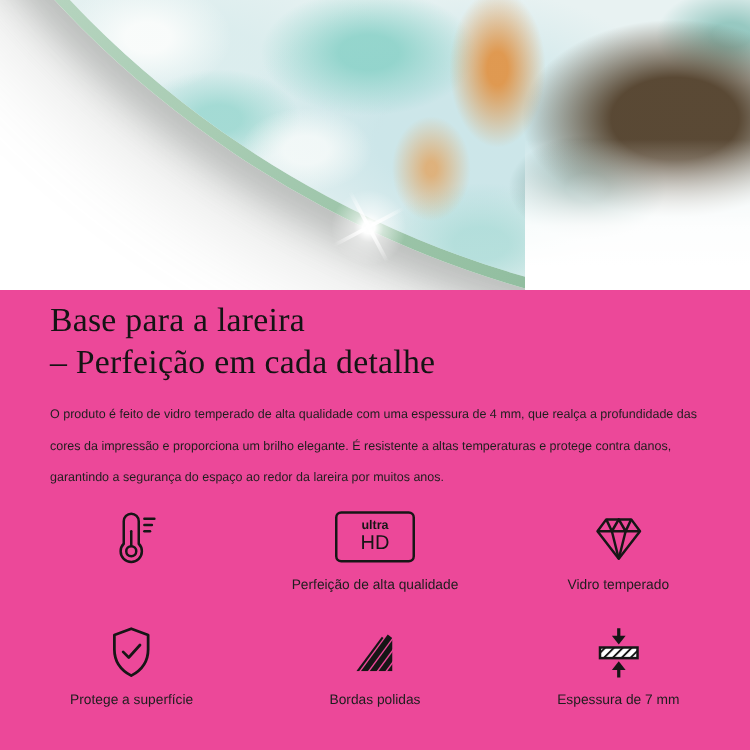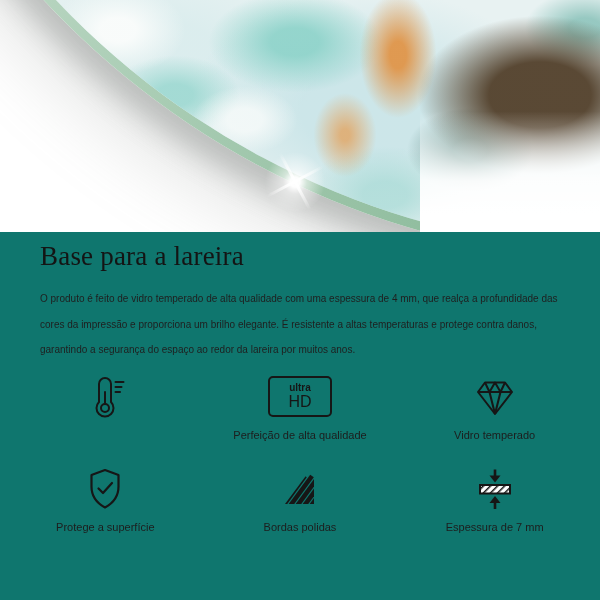--- a/index.html
+++ b/index.html
@@ -1,18 +1,18 @@
 <!DOCTYPE html>
 <html><head>
 <meta charset="utf-8">
 <style>
   * { margin:0; padding:0; box-sizing:border-box; }
   html,body { width:600px; height:600px; background:#fff; }
   body { font-family:"Liberation Sans", sans-serif; color:#1d1d1d; }
-  .page { position:relative; width:600px; height:600px; background:#0f766e; overflow:hidden; }
+  .page { position:relative; width:600px; height:600px; background:#ec4899; overflow:hidden; }
 
   
   .hero { position:relative; width:600px; height:232px; overflow:hidden; background:#fff; }
 
   .glass-edge {
     position:absolute; left:-175px; top:-1376px; width:1638px; height:1638px;
     border-radius:50%;
     background:linear-gradient(115deg,#eaf4ec 0%,#c3dcca 28%,#93bfa1 55%,#6f9f84 78%,#5d8a71 100%);
     box-shadow:-12px 16px 26px rgba(100,105,102,.32), -28px 42px 70px rgba(130,135,132,.20);
   }
@@ -95,20 +95,21 @@
       <div class="ray ray1"></div>
       <div class="ray ray2"></div>
       <div class="glow"></div>
     </div>
     <div class="hero-fade"></div>
   </div>
 
   <div class="content">
     <h1>
       <span>Base para a lareira</span><br>
+      <span>– Perfeição em cada detalhe</span>
     </h1>
 
     <p class="desc">O produto é feito de vidro temperado de alta qualidade com uma espessura de 4 mm, que realça a profundidade das cores da impressão e proporciona um brilho elegante. É resistente a altas temperaturas e protege contra danos, garantindo a segurança do espaço ao redor da lareira por muitos anos.</p>
   </div>
 
   <div class="features">
 
     <div class="feature">
       <div class="icon-wrap">
         <svg class="ic" width="44" height="46" viewBox="0 0 44 46" fill="none" stroke="#161616" stroke-width="2" stroke-linecap="round">

